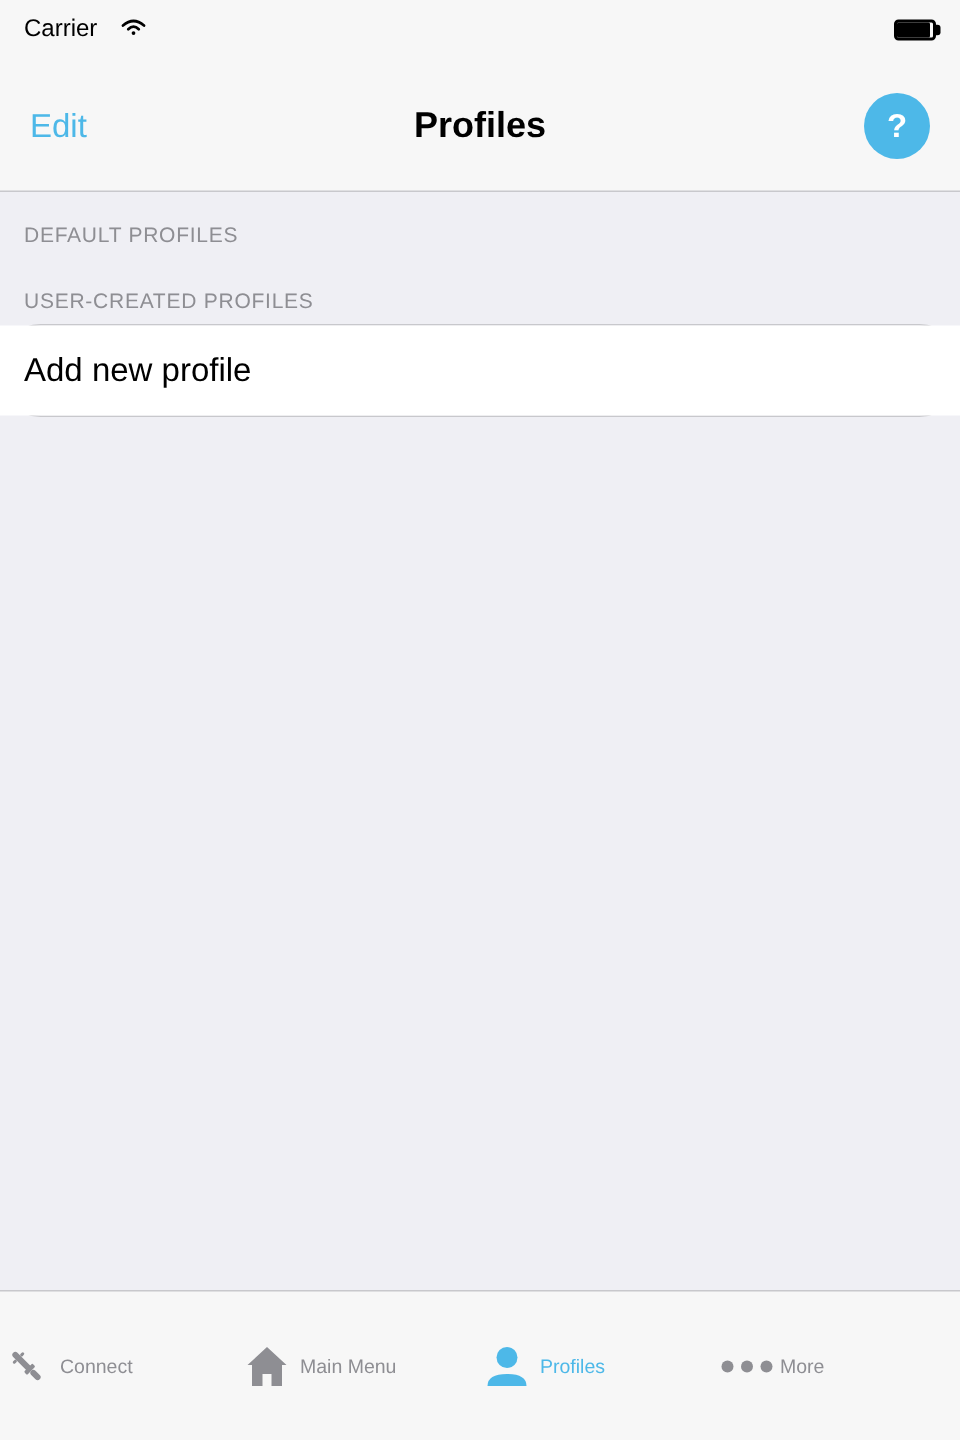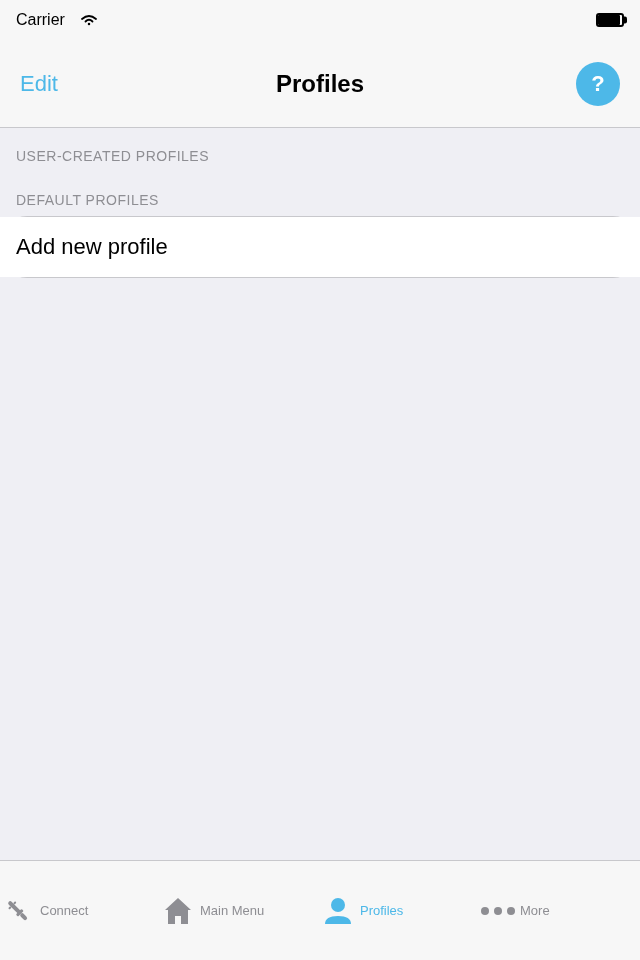--- a/index.html
+++ b/index.html
@@ -22,21 +22,21 @@
       display: flex;
       align-items: center;
       justify-content: space-between;
       padding: 0 16px;
       font-size: 16px;
       font-weight: 400;
       color: #000;
     }
     .status-bar .carrier-area {
       display: flex;
-      align-items: center;
+      align-items: flex-start;
       gap: 14px;
       min-width: 120px;
     }
     .status-bar .time {
       font-size: 17px;
       font-weight: 600;
       flex: 1;
       text-align: center;
     }
     .status-bar .battery-area {
@@ -235,23 +235,23 @@
 </div>
 
 <div class="nav-bar">
   <button class="nav-edit-btn">Edit</button>
   <span class="nav-title">Profiles</span>
   <button class="nav-help-btn">?</button>
 </div>
 
 <div class="content">
 
+  <div class="section-header">DEFAULT PROFILES</div>
+
   <div class="section-header">USER-CREATED PROFILES</div>
-
-  <div class="section-header">DEFAULT PROFILES</div>
 
   <div class="table-section">
     <div class="table-row">
       <span class="table-row-text">Add new profile</span>
     </div>
   </div>
 
   <div class="empty-area"></div>
 </div>
 

